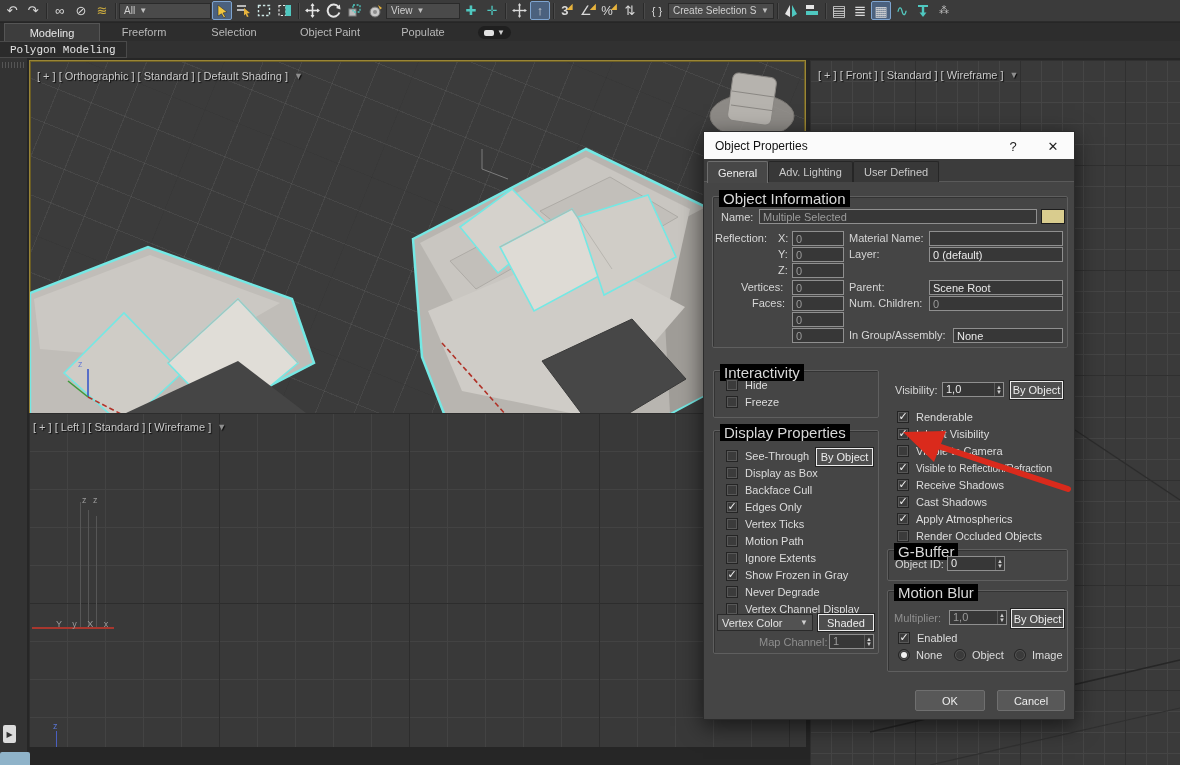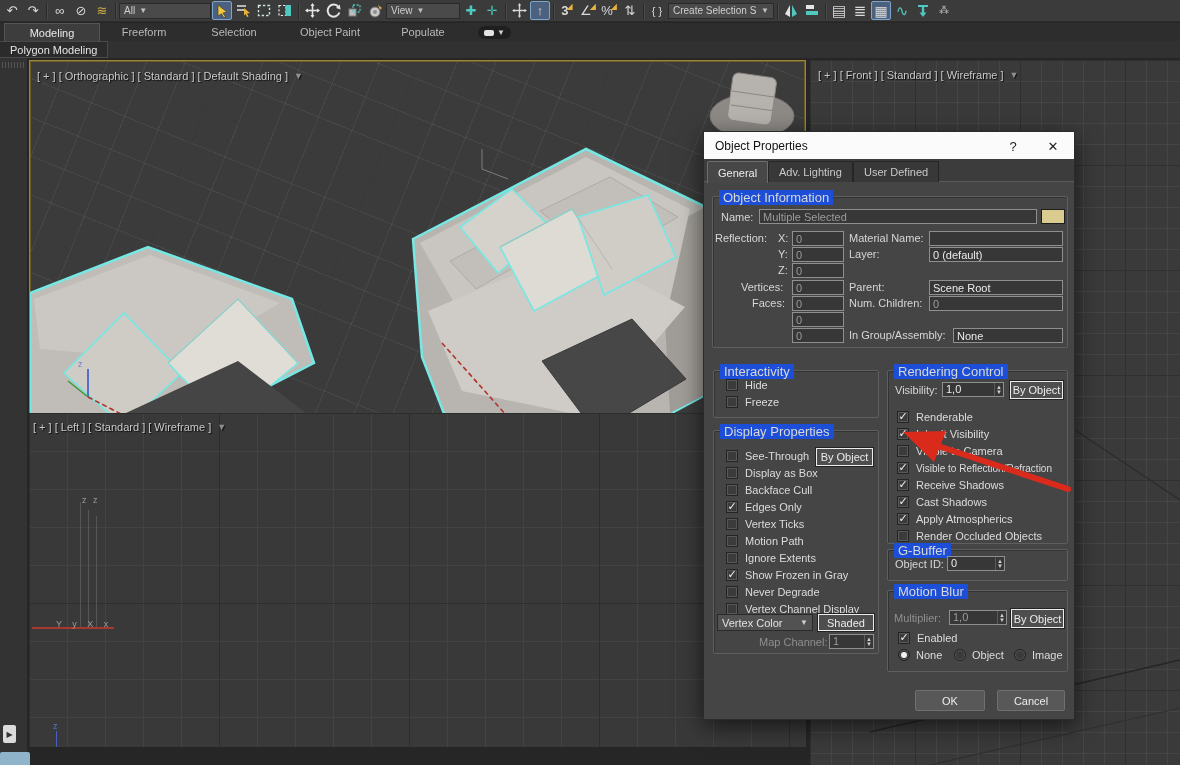--- a/index.html
+++ b/index.html
@@ -24,21 +24,21 @@
   .tdd { height:16px; background:#4a4a4a; border:1px solid #2a2a2a; color:#cfcfcf;
     display:flex; align-items:center; gap:4px; padding:0 4px; font-size:10px; flex:0 0 auto; }
   .tdd .car { font-size:8px; color:#bfbfbf; }
   
   .ribbonrow { position:absolute; left:0; top:23px; width:1180px; height:18px; background:#2d2d2d; }
   .rtab { position:absolute; top:0; height:18px; display:flex; align-items:center; justify-content:center;
     color:#b9b9b9; font-size:11px; padding:0 14px; }
   .rtab.active { background:#3d3d3d; color:#e8e8e8; border:1px solid #555; border-bottom:none; }
   .rpill { position:absolute; top:3px; height:13px; background:#1f1f1f; border-radius:7px;
     display:flex; align-items:center; gap:3px; padding:0 6px; color:#cfcfcf; font-size:8px; }
-  .subrow { position:absolute; left:0; top:41px; width:1180px; height:17px; background:#313131; }
+  .subrow { position:absolute; left:0; top:41px; width:1180px; height:17px; background:#313131;font-family:Liberation Mono, monospace; }
   .subtab { position:absolute; left:0; top:0; height:17px; background:#2b2b2b; border:1px solid #4a4a4a;
     border-left:none; color:#e4e4e4; display:flex; align-items:center; padding:0 10px; font-size:11px; }
   
   .leftstrip { position:absolute; left:0; top:58px; width:27px; height:707px; background:#333; }
   .grip { position:absolute; left:2px; top:4px; width:23px; height:6px;
     background:repeating-linear-gradient(90deg,#555 0 1px,transparent 1px 3px); }
   .expandbtn { position:absolute; left:3px; top:667px; width:13px; height:18px; background:#dcdcdc;
     border-radius:2px; color:#333; font-size:8px; display:flex; align-items:center; justify-content:center; }
   .bluecorner { position:absolute; left:0px; top:694px; width:30px; height:13px; background:#8fb3c9; border-radius:2px 2px 0 0; }
   .vp { position:absolute; overflow:hidden; }
@@ -79,21 +79,21 @@
     justify-content:center; color:#222; font-size:13px; }
   .dlg-close { position:absolute; right:12px; top:5px; width:18px; height:18px; display:flex; align-items:center;
     justify-content:center; color:#222; font-size:13px; }
   .tabsrow { position:absolute; left:0; top:27px; width:100%; height:23px; background:#3c3c3c;
     border-bottom:1px solid #5a5a5a; }
   .dtab { position:absolute; top:2px; height:21px; display:flex; align-items:center; justify-content:center;
     font-size:11px; color:#c9c9c9; background:#383838; border:1px solid #262626; border-bottom:none;
     border-radius:2px 2px 0 0; padding:0 10px; }
   .dtab.active { background:#474747; color:#ededed; border-color:#6e6e6e; height:22px; }
   .grp { position:absolute; border:1px solid #5f5f5f; border-radius:2px; box-shadow:1px 1px 0 rgba(0,0,0,.25) inset; }
-  .gt { position:absolute; top:-7px; left:6px; background:#1d4ed8; padding:0 4px; color:#d8d8d8; font-size:13px; white-space:nowrap; }
+  .gt { position:absolute; top:-7px; left:6px; background:#000000; padding:0 4px; color:#d8d8d8; font-size:15px; white-space:nowrap; }
   .lbl { position:absolute; color:#d6d6d6; font-size:11px; white-space:nowrap; }
   .lbl.dim { color:#8e8e8e; }
   .fld { position:absolute; background:#373737; border:1px solid #8f8f8f; color:#9b9b9b; font-size:11px;
     display:flex; align-items:center; padding:0 3px; height:15px; overflow:hidden; white-space:nowrap; }
   .fld.lit { color:#eaeaea; }
   .swatch { position:absolute; background:#d9cc8e; border:1px solid #1d1d1d; }
   .spin { position:absolute; height:15px; background:#373737; border:1px solid #8f8f8f; display:flex; align-items:flex-start; }
   .spin .sv { flex:1; padding:0 3px; color:#9b9b9b; font-size:11px; }
   .spin.lit .sv { color:#eaeaea; }
   .sar { width:9px; display:flex; flex-direction:column; align-items:center; justify-content:center; line-height:5px;
@@ -528,23 +528,20 @@
       </div>
     <div class="lbl dim" style="left:55px;top:504px">Map Channel:</div>
     <div class="spin" style="left:125px;top:502px;width:45px">
       <span class="sv">1</span>
       <span class="sar">
           <span>▲</span>
           <span>▼</span>
         </span>
     </div>
 
-    <div class="grp" style="left:183px;top:238px;width:181px;height:174px">
-      <span class="gt">Rendering Control</span>
-    </div>
     <div class="lbl" style="left:191px;top:252px">Visibility:</div>
     <div class="spin lit" style="left:238px;top:250px;width:62px">
       <span class="sv">1,0</span>
       <span class="sar">
           <span>▲</span>
           <span>▼</span>
         </span>
     </div>
     <div class="byobj" style="left:306px;top:249px;width:53px;height:18px">
         <span>By Object</span>

